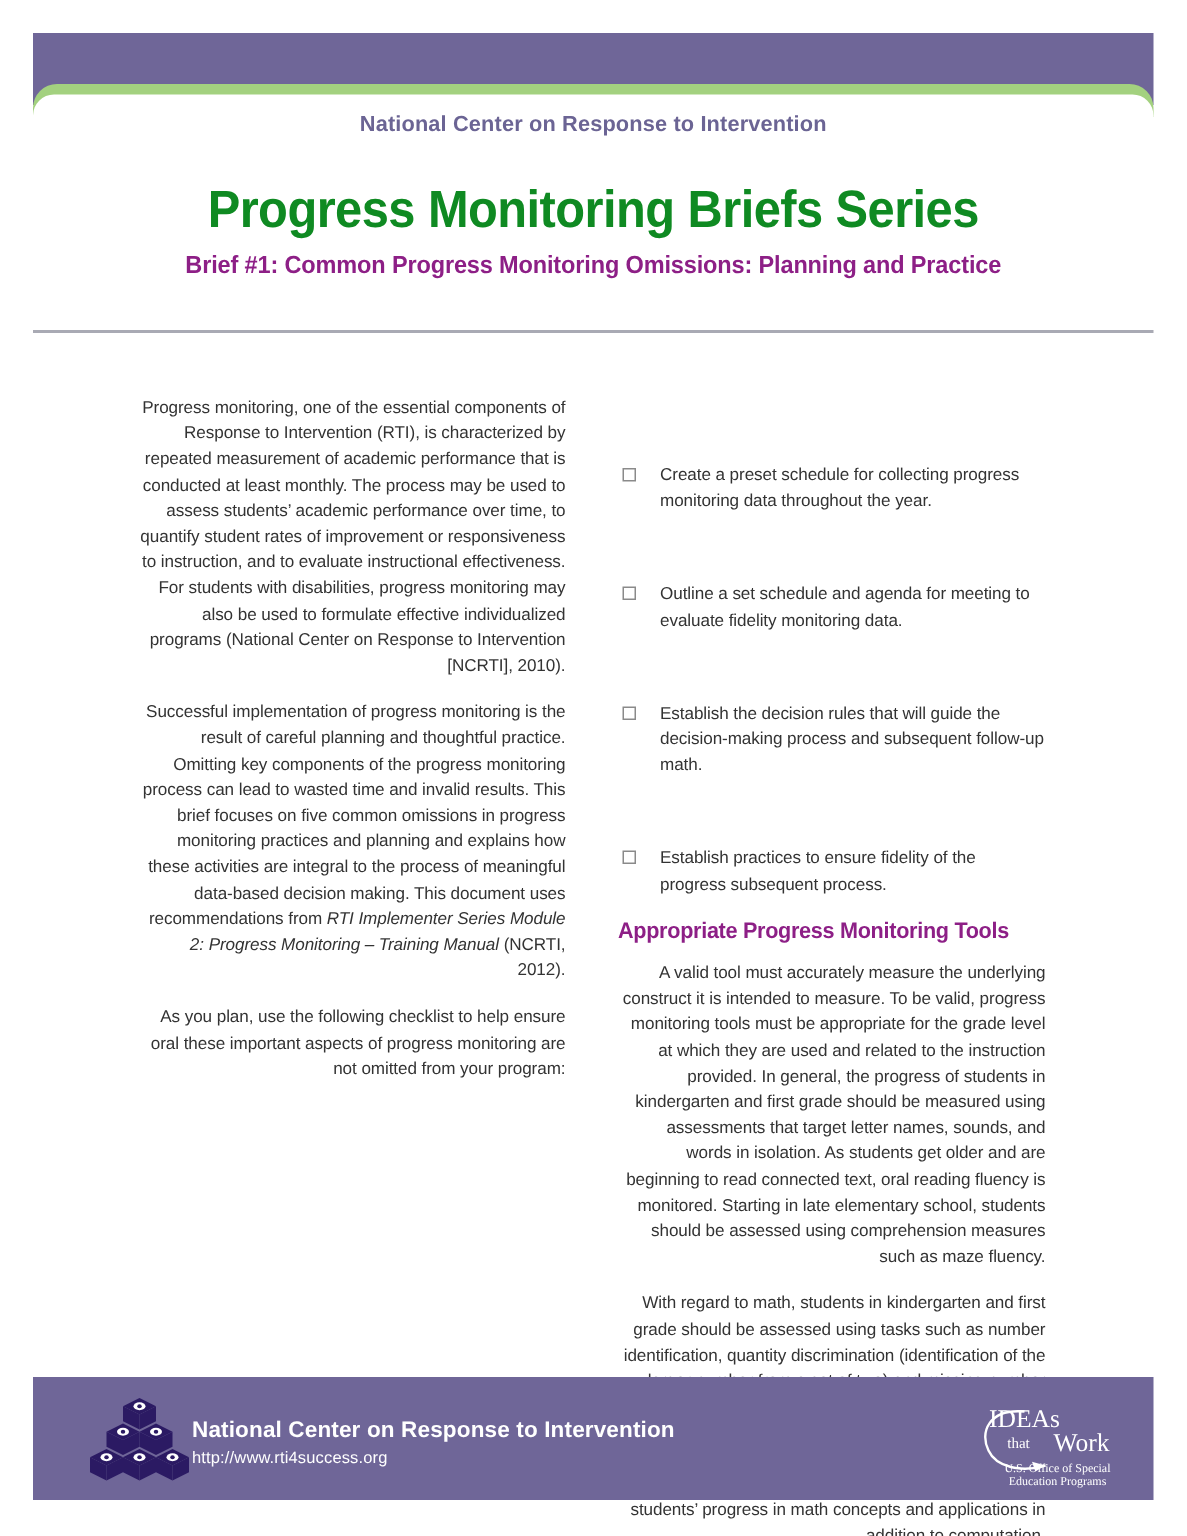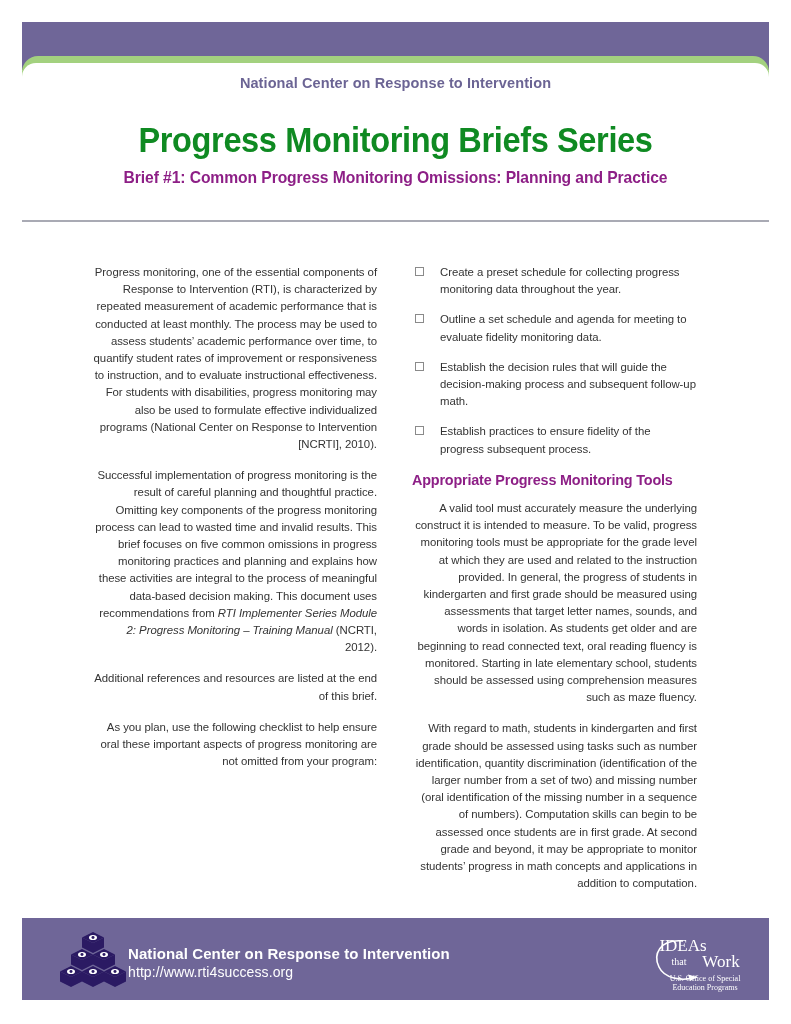--- a/index.html
+++ b/index.html
@@ -145,21 +145,21 @@
   .check-box {
     position: absolute;
     left: 3px;
     top: 3px;
     width: 9px;
     height: 9px;
     border: 1px solid #8a8a8a;
     background: #ffffff;
     box-sizing: border-box;
   }
-  .check-text { display: block; }
+  .check-text { display: block; margin-top: 45px; }
 
   
   .footer-band {
     position: absolute;
     left: 22px;
     top: 918px;
     width: 747px;
     height: 82px;
     background: #6f6698;
   }
@@ -176,21 +176,21 @@
     top: 944px;
     color: #ffffff;
   }
   .footer-org {
     font-size: 15px;
     font-weight: bold;
     letter-spacing: 0.1px;
     line-height: 19px;
   }
   .footer-url {
-    font-size: 14px;
+    font-size: 11px;
     font-weight: normal;
     line-height: 18px;
     letter-spacing: 0.1px;
   }
   .ideas-logo {
     position: absolute;
     left: 645px;
     top: 925px;
     width: 120px;
     height: 70px;
@@ -215,21 +215,20 @@
   <div class="header-rule"></div>
 
   <div class="columns">
 
     <div class="col col-left">
 
       <p>Progress monitoring, one of the essential components of Response to Intervention (RTI), is characterized by repeated measurement of academic performance that is conducted at least monthly. The process may be used to assess students’ academic performance over time, to quantify student rates of improvement or responsiveness to instruction, and to evaluate instructional effectiveness. For students with disabilities, progress monitoring may also be used to formulate effective individualized programs (National Center on Response to Intervention [NCRTI], 2010).</p>
 
       <p><span>Successful implementation of progress monitoring is the result of careful planning and thoughtful practice. Omitting key components of the progress monitoring process can lead to wasted time and invalid results. This brief focuses on five common omissions in progress monitoring practices and planning and explains how these activities are integral to the process of meaningful data-based decision making. This document uses recommendations from </span><em>RTI Implementer Series Module 2: Progress Monitoring – Training Manual</em><span> (NCRTI, 2012).</span></p>
 
-      <p>Additional references and resources are listed at the end of this brief.</p>
 
       <p>As you plan, use the following checklist to help ensure oral these important aspects of progress monitoring are not omitted from your program:</p>
 
 
     </div>
 
     <div class="col col-right">
 
       <div class="check-item">
         <span class="check-box"></span>

